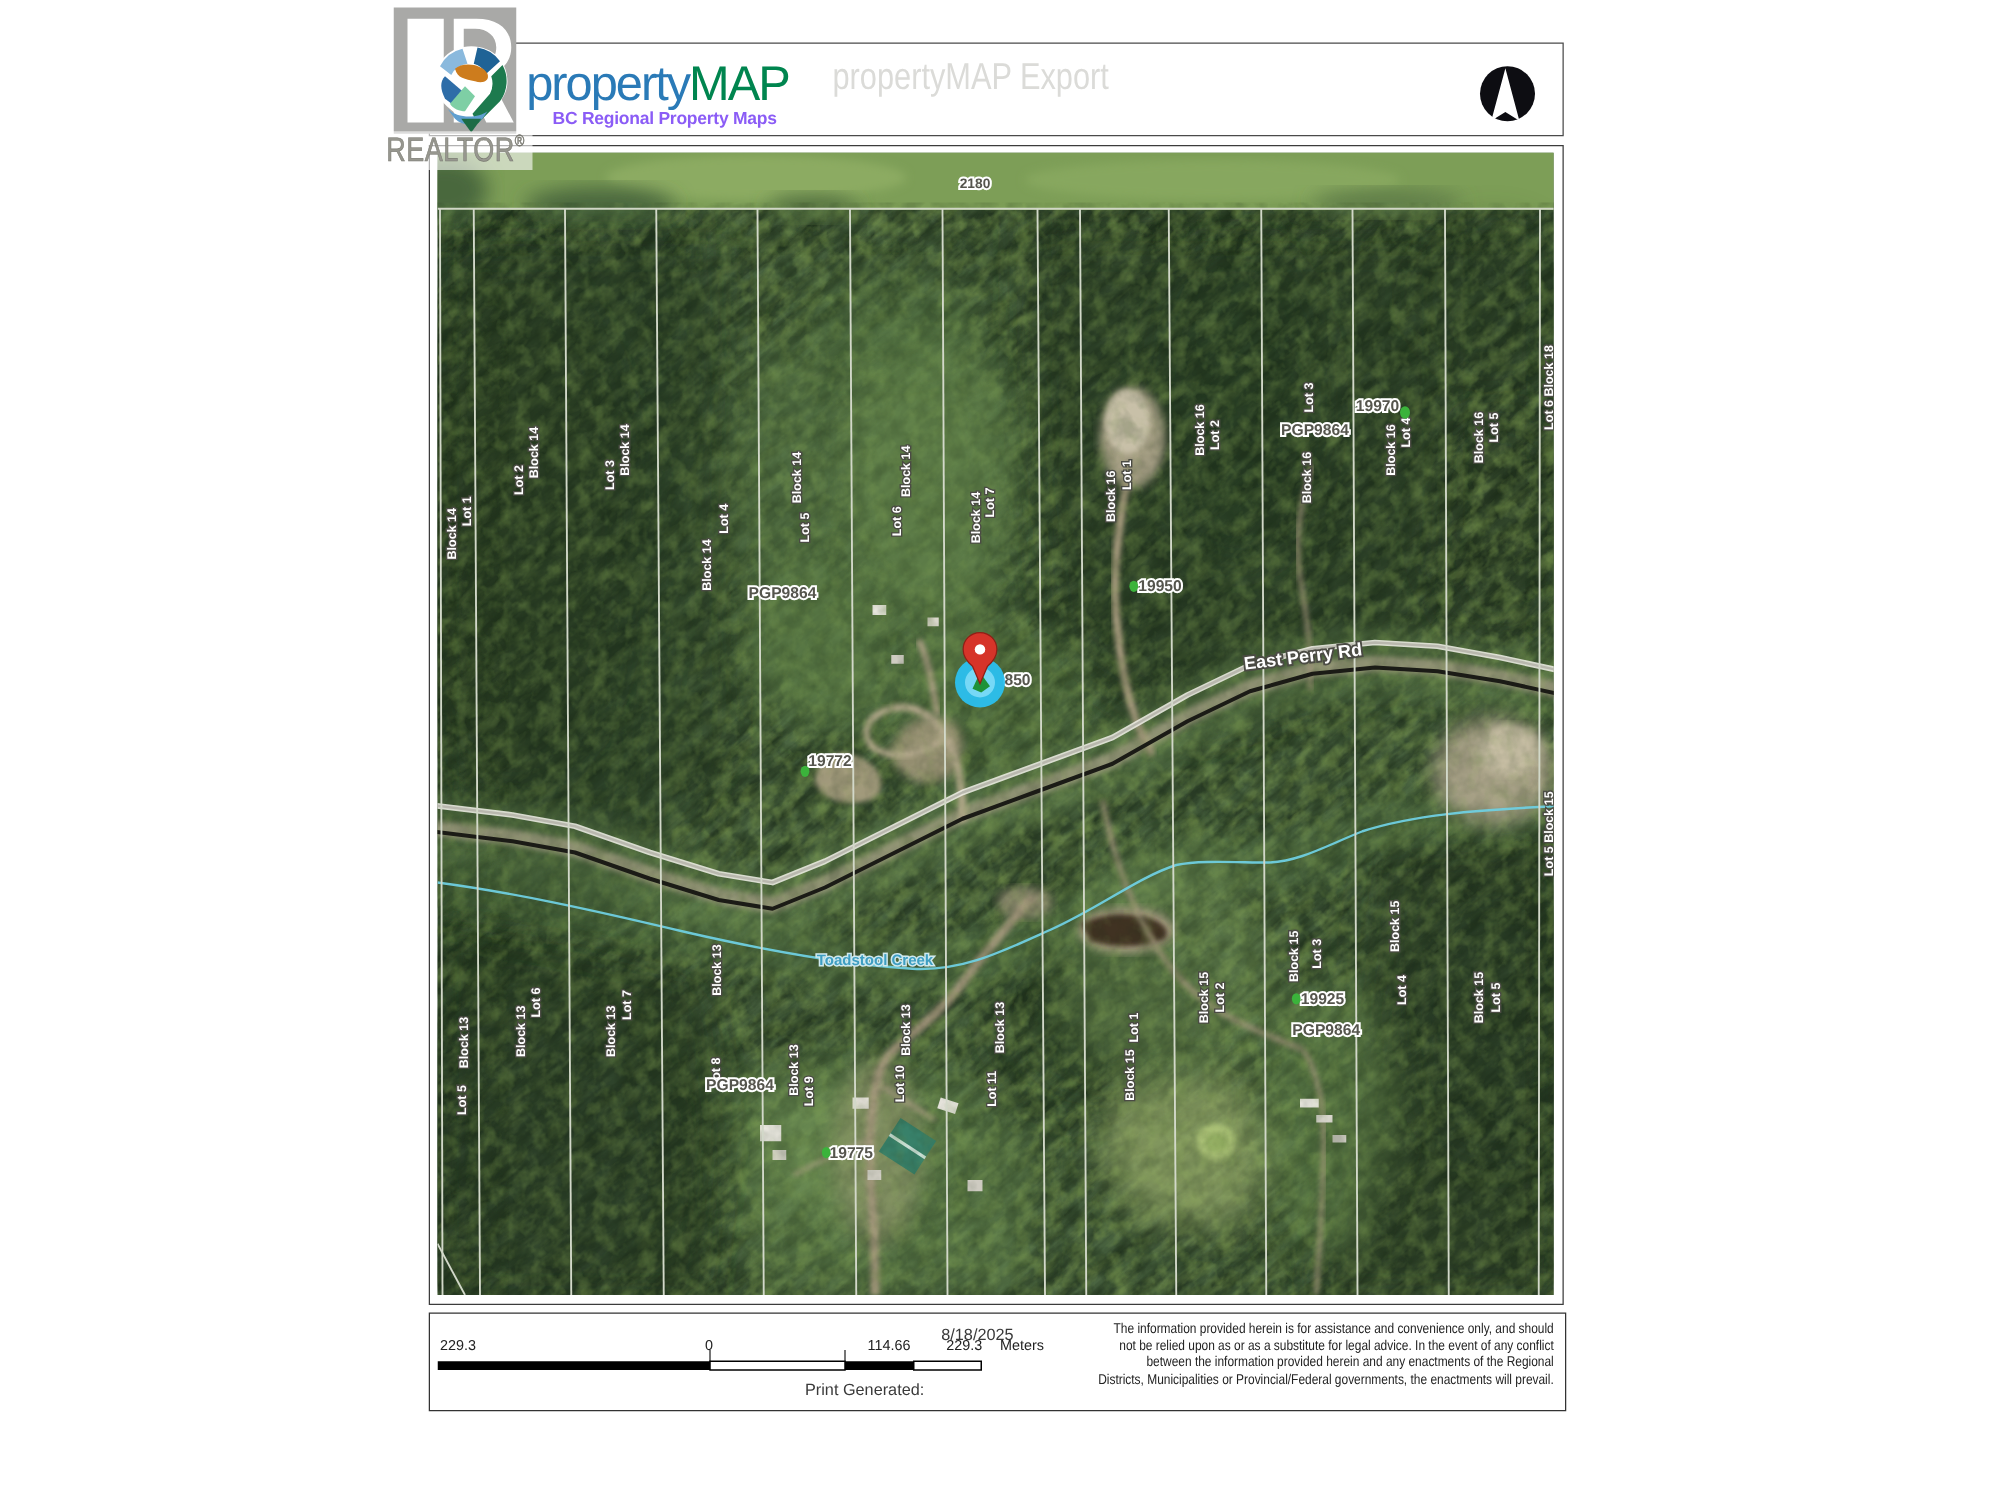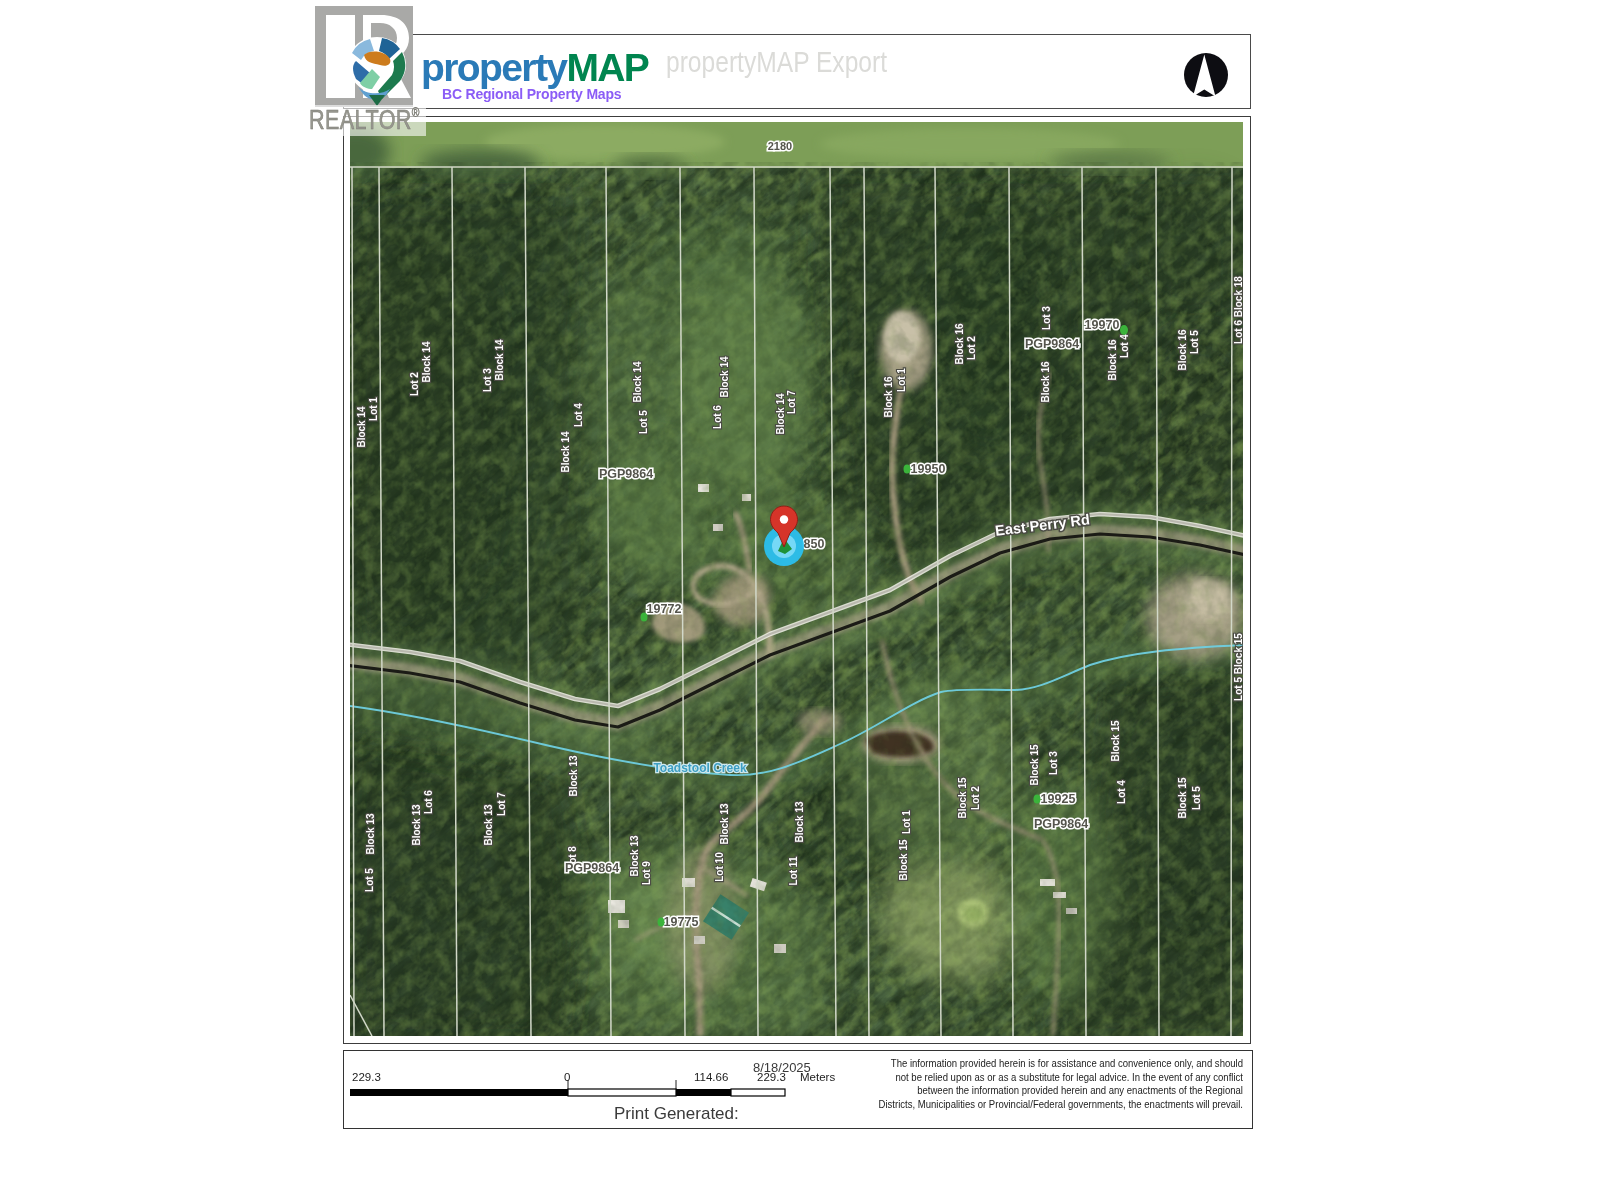--- a/index.html
+++ b/index.html
@@ -29,21 +29,21 @@
     <path d="M38 2 A 27 27 0 0 1 56 13 L 45 23 A 16 16 0 0 0 35 15 Z" fill="#1f6396"></path>
     <path d="M58 16 A 27 27 0 0 1 56 45 L 38 63 L 34 55 L 48 39 A 18 18 0 0 0 49 25 Z" fill="#1d7a4e"></path>
     <path d="M20 19 C 26 13 42 15 46 23 C 48 29 42 31 36 29 C 28 27 22 27 20 19 Z" fill="#cd7c1d"></path>
     <path d="M12 43 C 8 35 8 29 12 25 L 26 37 L 20 49 Z" fill="#2e6da8"></path>
     <path d="M16 47 L 28 33 L 36 41 L 28 53 C 24 53 18 51 16 47 Z" fill="#7ecfa5"></path>
     <path d="M14 51 C 22 59 38 59 46 53 L 42 59 C 36 65 26 65 20 59 Z" fill="#5f9fd0"></path>
   </g>
   <path d="M25 59 L 41 59 L 33 70 Z" fill="#1d6b45"></path>
 </svg>
 
-<div class="abs" style="left:421px;top:46px;font-size:39px;font-weight:bold;letter-spacing:-1.6px;color:#2a7ab7;">property<span style="color:#00854f;">MAP</span></div>
+<div class="abs" style="left:421px;top:46px;font-size:39px;font-weight:normal;letter-spacing:-1.6px;color:#2a7ab7;">property<span style="color:#00854f;">MAP</span></div>
 
 <div class="abs" style="left:442px;top:86px;font-size:14px;font-weight:bold;letter-spacing:-0.2px;color:#8b5cf6;">BC Regional Property Maps</div>
 
 <div class="abs" style="left:666px;top:45px;font-size:30px;color:#dbdbd8;transform:scaleX(0.82);transform-origin:left top;white-space:nowrap;">propertyMAP Export</div>
 
 <svg class="abs" style="left:1182px;top:51px;" width="48" height="48" viewBox="0 0 48 48">
   <circle cx="24" cy="24" r="22" fill="#0d0d12"></circle>
   <path d="M22.3 3.5 L 33.5 45.5 L 22.3 38.5 L 11 45.5 Z" fill="#ffffff"></path>
 </svg>
 
@@ -406,16 +406,16 @@
 
 <svg class="abs" style="left:350px;top:1080px;" width="440" height="20" viewBox="0 0 440 20">
   <line x1="218" y1="0" x2="218" y2="10" stroke="#222" stroke-width="1"></line>
   <line x1="326" y1="0" x2="326" y2="10" stroke="#222" stroke-width="1"></line>
   <rect x="0" y="9" width="218" height="7" fill="#000"></rect>
   <rect x="218" y="9" width="108" height="7" fill="#fff" stroke="#000" stroke-width="1.2"></rect>
   <rect x="326" y="9" width="55" height="7" fill="#000"></rect>
   <rect x="381" y="9" width="54" height="7" fill="#fff" stroke="#000" stroke-width="1.2"></rect>
 </svg>
 
-<div class="abs" style="left:614px;top:1104px;font-size:17px;color:#3a3a3a;">Print Generated:</div>
+<div class="abs" style="left:644px;top:1104px;font-size:13px;color:#3a3a3a;">Print Generated:</div>
 <div class="abs" style="left:753px;top:1060px;font-size:13px;color:#3a3a3a;">8/18/2025</div>
 
 <div class="abs" style="left:778px;top:1057px;width:465px;font-size:11.3px;line-height:13.6px;color:#222;text-align:right;transform:scaleX(0.845);transform-origin:100% 0;">The information provided herein is for assistance and convenience only, and should<br>not be relied upon as or as a substitute for legal advice. In the event of any conflict<br>between the information provided herein and any enactments of the Regional<br>Districts, Municipalities or Provincial/Federal governments, the enactments will prevail.</div>
 
 </body></html>

